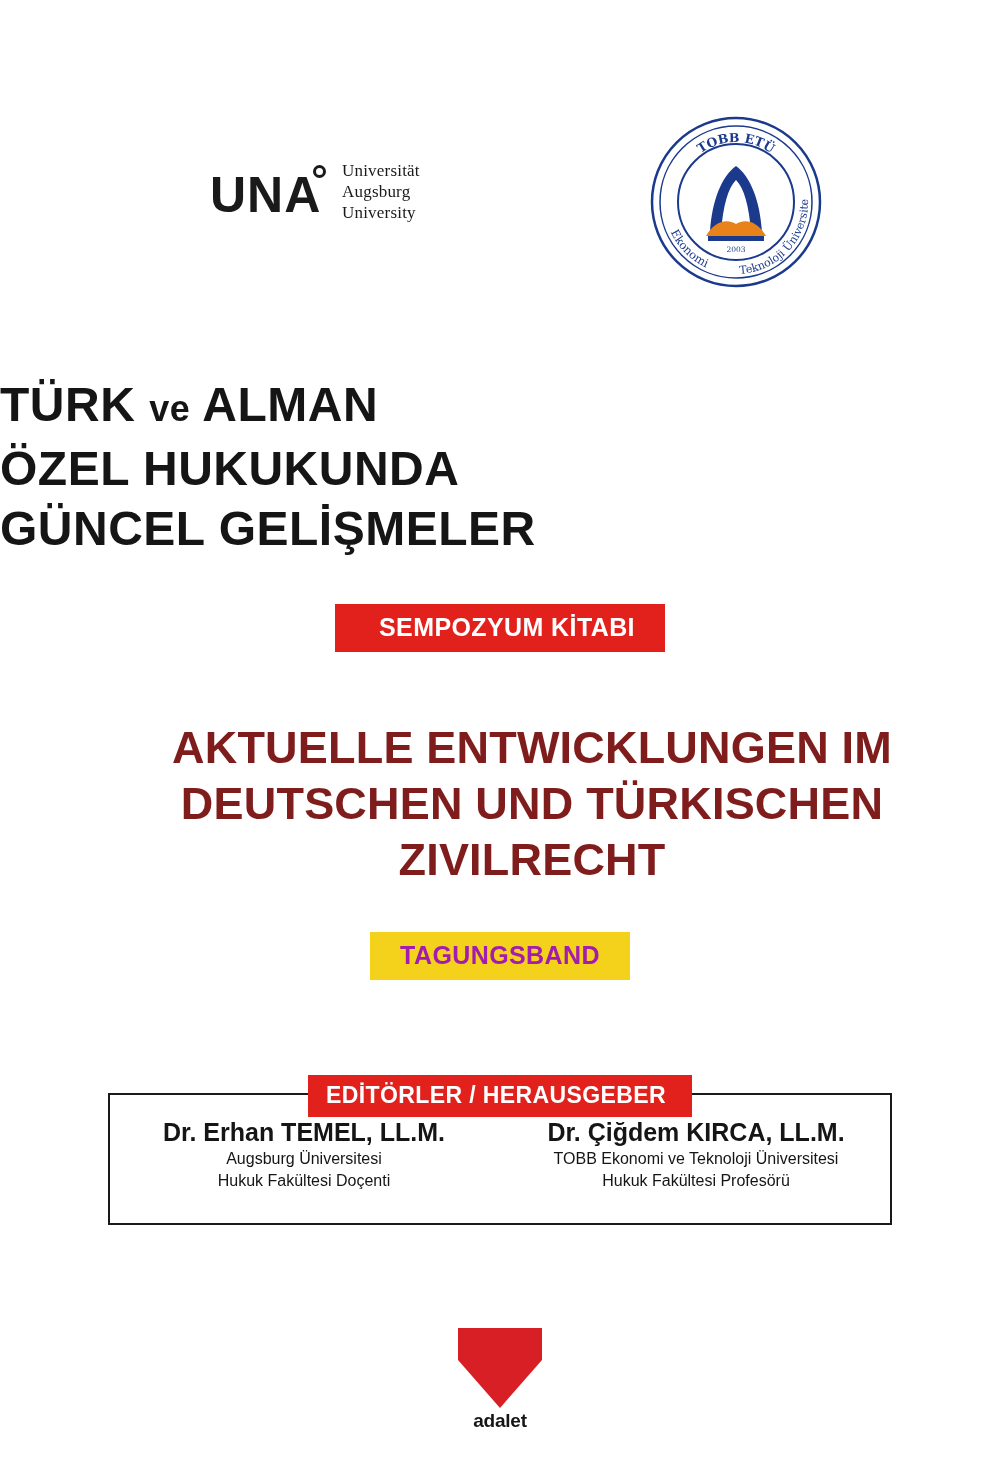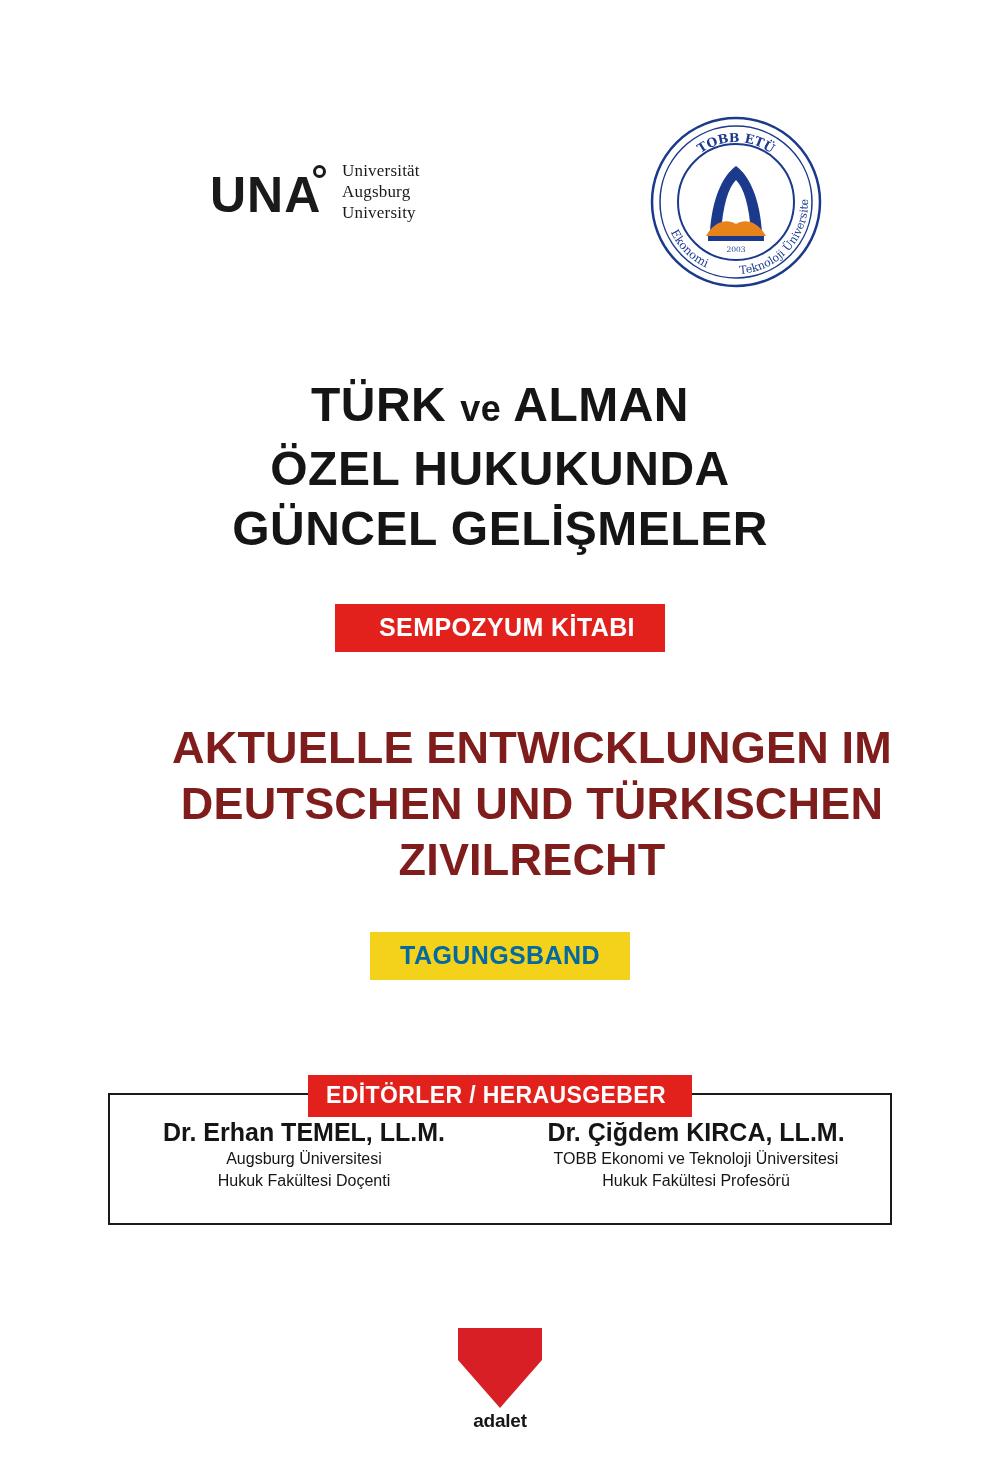--- a/index.html
+++ b/index.html
@@ -78,21 +78,21 @@
     height: 176px;
   }
   .tobb-seal svg { display: block; }
 
   
   .title-tr {
     position: absolute;
     left: 0;
     top: 375px;
     width: 1000px;
-    text-align: center;
+    text-align: left;
     font-weight: bold;
     font-size: 48px;
     line-height: 60px;
     letter-spacing: 0.5px;
     color: #151515;
   }
   .title-tr .small-ve {
     font-size: 36px;
   }
 
@@ -110,21 +110,21 @@
     font-size: 25px;
     letter-spacing: 0.4px;
   }
   .badge-red {
     background: #e2211c;
     color: #ffffff;
     padding-left: 44px;
   }
   .badge-yellow {
     background: #f4d21b;
-    color: #0369a1;
+    color: #a21caf;
   }
 
   .title-de {
     position: absolute;
     left: 0;
     top: 720px;
     width: 1000px;
     text-align: center;
     font-weight: bold;
     font-size: 45px;

